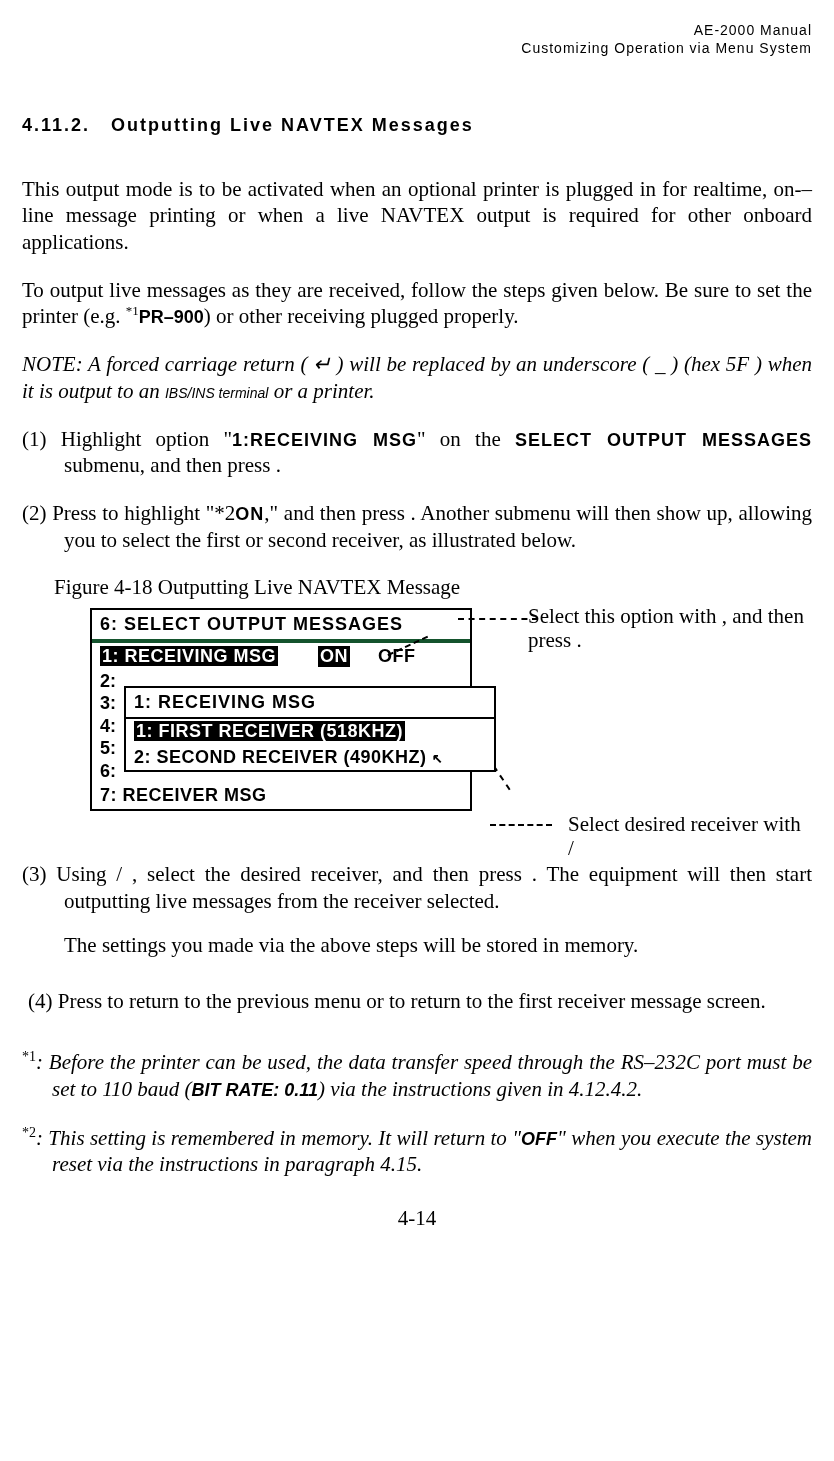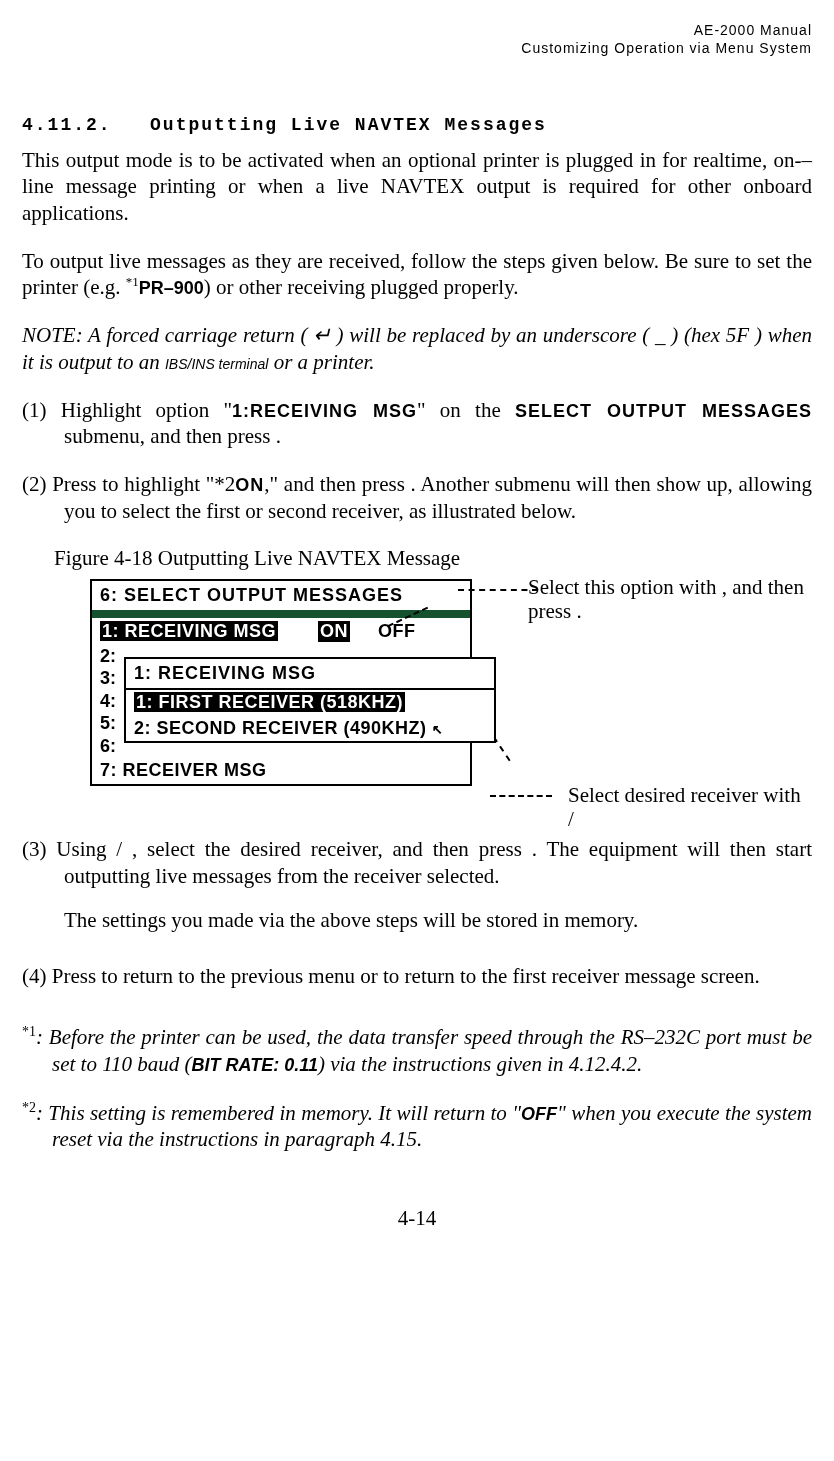--- a/index.html
+++ b/index.html
@@ -21,25 +21,25 @@
   }
   .header-right {
     text-align: right;
     font-family: Arial, Helvetica, sans-serif;
     font-size: 14px;
     letter-spacing: 1px;
     line-height: 1.25;
     margin-bottom: 58px;
   }
   .section-number {
-    font-family: Liberation Mono, monospace;
+    font-family: Liberation Sans, sans-serif;
     font-weight: bold;
     font-size: 18px;
     letter-spacing: 2px;
-    margin-bottom: 12px;
+    margin-bottom: 40px;
   }
   .body-text {
     font-size: 21px;
     text-align: justify;
     line-height: 1.25;
     margin-bottom: 22px;
   }
   .body-text .sans { font-family: Arial, Helvetica, sans-serif; font-size: 18px; }
   .body-text .bold { font-weight: bold; }
   .body-text .sup { vertical-align: super; font-size: 13px; }
@@ -67,21 +67,21 @@
     position: relative;
     width: 378px;
     border: 2px solid #000;
     font-family: Arial, Helvetica, sans-serif;
     font-weight: bold;
     font-size: 18px;
     background: #fff;
   }
   .menu1 .title {
     padding: 4px 8px;
-    border-bottom: 8px solid #14532d;
+    border-bottom: 4px solid #14532d;
     letter-spacing: 1px;
   }
   .menu1 .row1 {
     padding: 3px 8px;
     letter-spacing: 0.5px;
   }
   .inv {
     background: #000;
     color: #fff;
     padding: 0 2px;
@@ -249,21 +249,21 @@
       <span>Select desired receiver with</span><br>
       <span>      /</span>
     </div>
   </div>
 
   <div class="step">
     <span>(3) Using      /     , select the desired receiver, and then press       . The equipment will then start outputting live messages from the receiver selected.</span>
   </div>
   <div class="body-text" style="padding-left:42px; margin-top:-4px;">The settings you made via the above steps will be stored in memory.</div>
 
-  <div class="step" style="margin-top:30px;">(4) Press       to return to the previous menu or       to return to the first receiver message screen.</div>
+  <div class="step" style="margin-top:30px;margin-left:6px;">(4) Press       to return to the previous menu or       to return to the first receiver message screen.</div>
 
   <div class="footnote" style="margin-top:34px;">
     <span class="tag">*1</span><span>: Before the printer can be used, the data transfer speed through the RS–232C port must be set to 110 baud (</span><span class="sans">BIT RATE: 0.11</span><span>) via the instructions given in 4.12.4.2.</span>
   </div>
 
   <div class="footnote">
     <span class="tag">*2</span><span>: This setting is remembered in memory. It will return to "</span><span class="sans">OFF</span><span>" when you execute the system reset via the instructions in paragraph 4.15.</span>
   </div>
 
   <div class="page-number">4-14</div>

